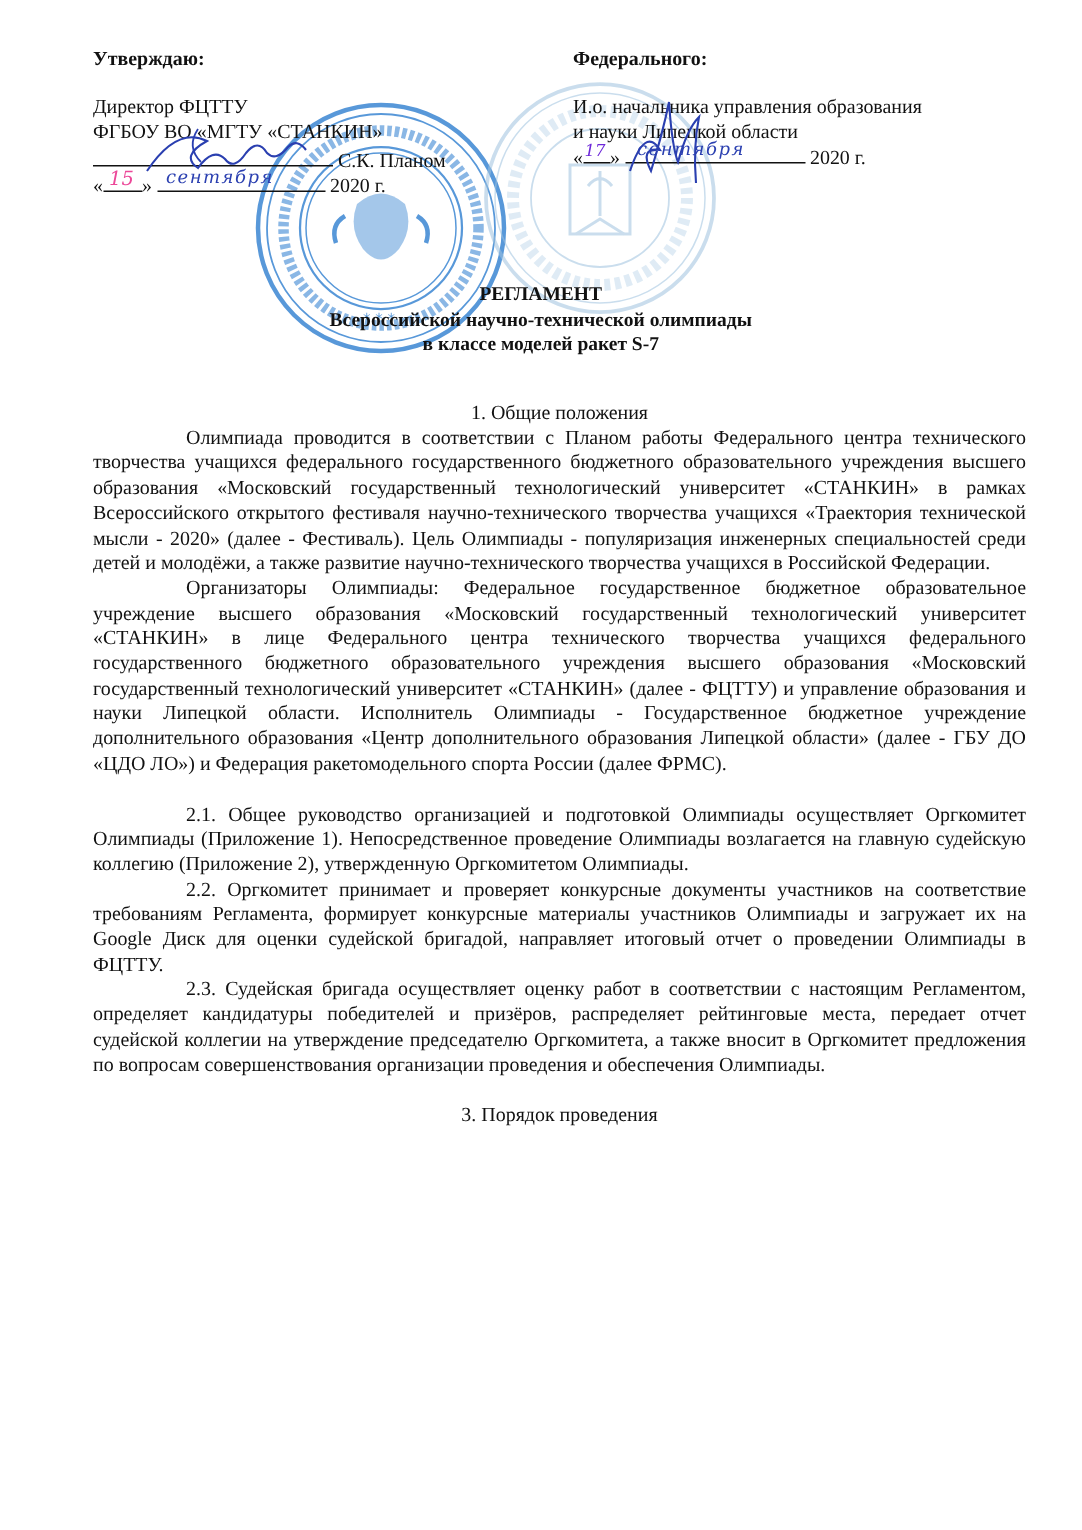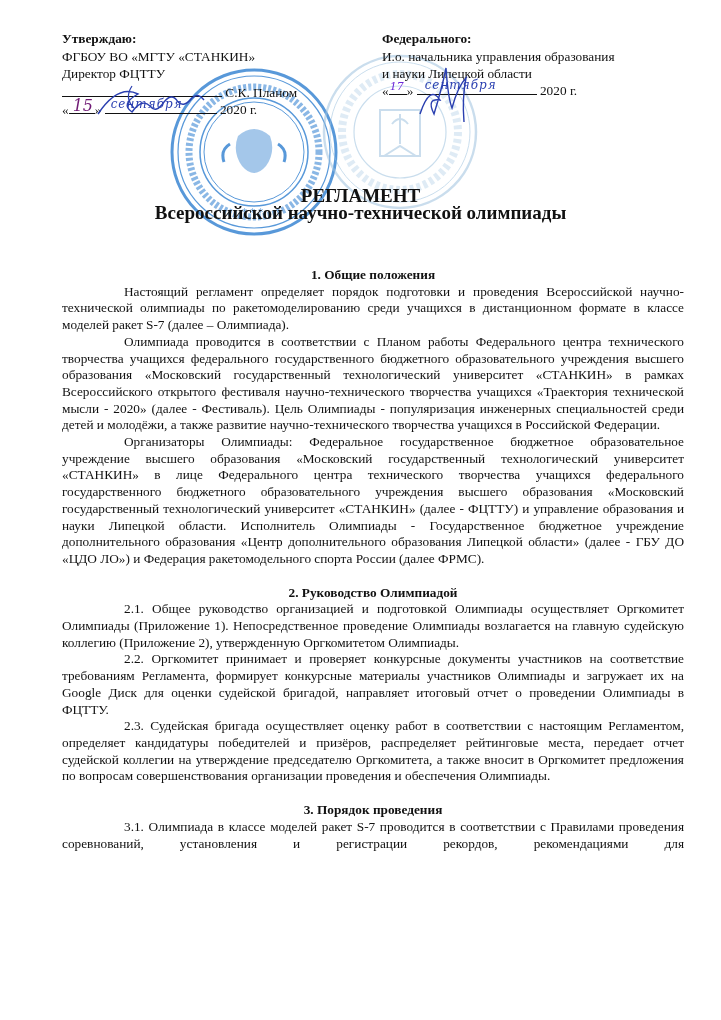--- a/index.html
+++ b/index.html
@@ -2,27 +2,27 @@
 <html><head>
 <meta charset="utf-8">
 <style>
   html, body { margin: 0; padding: 0; background: #ffffff; }
   body { width: 721px; height: 1020px; position: relative; overflow: hidden;
          font-family: "Liberation Serif", serif; color: #111; }
   .page { position: absolute; left: 0; top: 0; width: 721px; height: 1020px; }
   .col { position: absolute; font-size: 13.3px; line-height: 17px; }
   .col-left { left: 62px; top: 30px; width: 300px; }
   .col-right { left: 382px; top: 30px; width: 300px; }
-  .hdr { font-weight: bold; margin-bottom: 1px; }
+  .hdr { font-weight: bold; margin-bottom: 15px; }
   .line { white-space: nowrap; }
   .sigline { display: inline-block; border-bottom: 1px solid #111; height: 12px; vertical-align: baseline; }
   .title-block { position: absolute; left: 0; top: 188px; width: 721px; text-align: center;
-                 font-weight: bold; font-size: 19px; line-height: 16.5px; }
+                 font-weight: bold; font-size: 13px; line-height: 16.5px; }
   .body { position: absolute; left: 62px; top: 267px; width: 622px; font-size: 13.3px; line-height: 16.7px; }
-  .sec { text-align: center; font-weight: bold; }
+  .sec { text-align: center; font-weight: normal; }
   .p { text-align: justify; text-indent: 62px; margin: 0; }
   .gap { height: 17px; }
   .stamp { position: absolute; pointer-events: none; }
   .ink { position: absolute; pointer-events: none; }
 </style>
 </head>
 <body>
 
 <div class="page">
 
@@ -42,28 +42,28 @@
     <circle cx="80" cy="80" r="70" fill="none" stroke="#9fc3df" stroke-width="1"></circle>
     <circle cx="80" cy="80" r="46" fill="none" stroke="#9fc3df" stroke-width="1.2"></circle>
     <circle cx="80" cy="80" r="58" fill="none" stroke="#9fc3df" stroke-width="8" stroke-dasharray="4 3" opacity="0.6"></circle>
     <rect x="60" y="58" width="40" height="46" fill="none" stroke="#9fc3df" stroke-width="2"></rect>
     <path d="M64 104 l16 -10 l16 10" fill="none" stroke="#9fc3df" stroke-width="2"></path>
     <path d="M80 62 v30 M72 72 q8 -10 16 0" fill="none" stroke="#9fc3df" stroke-width="2"></path>
   </svg>
 
   <div class="col col-left">
     <div class="hdr">Утверждаю:</div>
+    <div class="line">Директор ФЦТТУ</div>
     <div class="line">ФГБОУ ВО «МГТУ «СТАНКИН»</div>
-    <div class="line">Директор ФЦТТУ</div>
     <div class="line" style="margin-top:2px">
       <span class="sigline" style="width:160px"></span>
       <span>С.К. Планом</span>
     </div>
     <div class="line">
-      <span>«</span><span class="sigline" style="width:26px; position:relative"><span style="position:absolute; left:4px; top:-4px; color:#701a75; font-style:italic; font-family:'DejaVu Serif', serif; font-size:16px">15</span></span><span>»</span>
+      <span>«</span><span class="sigline" style="width:26px; position:relative"><span style="position:absolute; left:4px; top:-4px; color:#ec4899; font-style:italic; font-family:'DejaVu Serif', serif; font-size:13px">15</span></span><span>»</span>
       <span class="sigline" style="width:112px; position:relative"><span style="position:absolute; left:6px; top:-5px; color:#2a3fb0; font-style:italic; font-family:'DejaVu Serif', serif; font-size:12px; letter-spacing:1px">сентября</span></span>
       <span>2020 г.</span>
     </div>
   </div>
 
   <svg class="ink" style="left:92px; top:80px; width:120px; height:40px" viewBox="0 0 120 40">
     <path d="M6 34 q20 -30 40 -20 q-18 10 -6 18 q10 -14 18 -6 q6 8 14 -4 q8 -10 14 0 q6 6 14 -4 q6 -6 12 2" fill="none" stroke="#2a3fb0" stroke-width="1.4"></path>
     <path d="M40 6 q-8 12 2 22" fill="none" stroke="#2a3fb0" stroke-width="1.2"></path>
   </svg>
 
@@ -78,30 +78,28 @@
     </div>
   </div>
 
   <svg class="ink" style="left:412px; top:62px; width:70px; height:64px" viewBox="0 0 70 64">
     <path d="M8 52 q10 -30 20 -14 q-14 -2 -6 14 q8 -26 12 -46 q2 30 6 40 q6 -22 14 -30 q-4 20 -2 44" fill="none" stroke="#2a3fb0" stroke-width="1.4"></path>
   </svg>
 
   <div class="title-block">
     <div>РЕГЛАМЕНТ</div>
     <div>Всероссийской научно-технической олимпиады</div>
+    <div>в классе моделей ракет S-7</div>
   </div>
 
   <div class="body">
     <div class="sec">1. Общие положения</div>
-    <p class="p">Настоящий регламент определяет порядок подготовки и проведения Всероссийской научно-технической олимпиады по ракетомоделированию среди учащихся в дистанционном формате в классе моделей ракет S-7 (далее – Олимпиада).</p>
     <p class="p">Олимпиада проводится в соответствии с Планом работы Федерального центра технического творчества учащихся федерального государственного бюджетного образовательного учреждения высшего образования «Московский государственный технологический университет «СТАНКИН» в рамках Всероссийского открытого фестиваля научно-технического творчества учащихся «Траектория технической мысли - 2020» (далее - Фестиваль). Цель Олимпиады - популяризация инженерных специальностей среди детей и молодёжи, а также развитие научно-технического творчества учащихся в Российской Федерации.</p>
     <p class="p">Организаторы Олимпиады: Федеральное государственное бюджетное образовательное учреждение высшего образования «Московский государственный технологический университет «СТАНКИН» в лице Федерального центра технического творчества учащихся федерального государственного бюджетного образовательного учреждения высшего образования «Московский государственный технологический университет «СТАНКИН» (далее - ФЦТТУ) и управление образования и науки Липецкой области. Исполнитель Олимпиады - Государственное бюджетное учреждение дополнительного образования «Центр дополнительного образования Липецкой области» (далее - ГБУ ДО «ЦДО ЛО») и Федерация ракетомодельного спорта России (далее ФРМС).</p>
     <div class="gap"></div>
-    <div class="sec">2. Руководство Олимпиадой</div>
     <p class="p">2.1. Общее руководство организацией и подготовкой Олимпиады осуществляет Оргкомитет Олимпиады (Приложение 1). Непосредственное проведение Олимпиады возлагается на главную судейскую коллегию (Приложение 2), утвержденную Оргкомитетом Олимпиады.</p>
     <p class="p">2.2. Оргкомитет принимает и проверяет конкурсные документы участников на соответствие требованиям Регламента, формирует конкурсные материалы участников Олимпиады и загружает их на Google Диск для оценки судейской бригадой, направляет итоговый отчет о проведении Олимпиады в ФЦТТУ.</p>
     <p class="p">2.3. Судейская бригада осуществляет оценку работ в соответствии с настоящим Регламентом, определяет кандидатуры победителей и призёров, распределяет рейтинговые места, передает отчет судейской коллегии на утверждение председателю Оргкомитета, а также вносит в Оргкомитет предложения по вопросам совершенствования организации проведения и обеспечения Олимпиады.</p>
     <div class="gap"></div>
     <div class="sec">3. Порядок проведения</div>
-    <p class="p" style="text-align-last: justify">3.1. Олимпиада в классе моделей ракет S-7 проводится в соответствии с Правилами проведения соревнований, установления и регистрации рекордов, рекомендациями для</p>
   </div>
 
 </div>
 
 </body></html>

